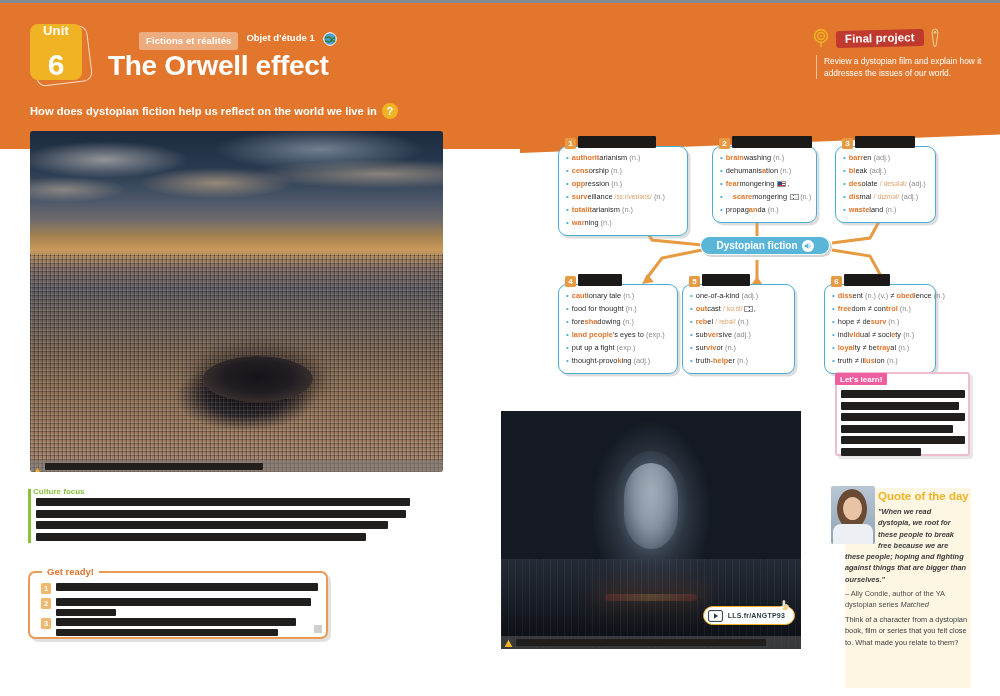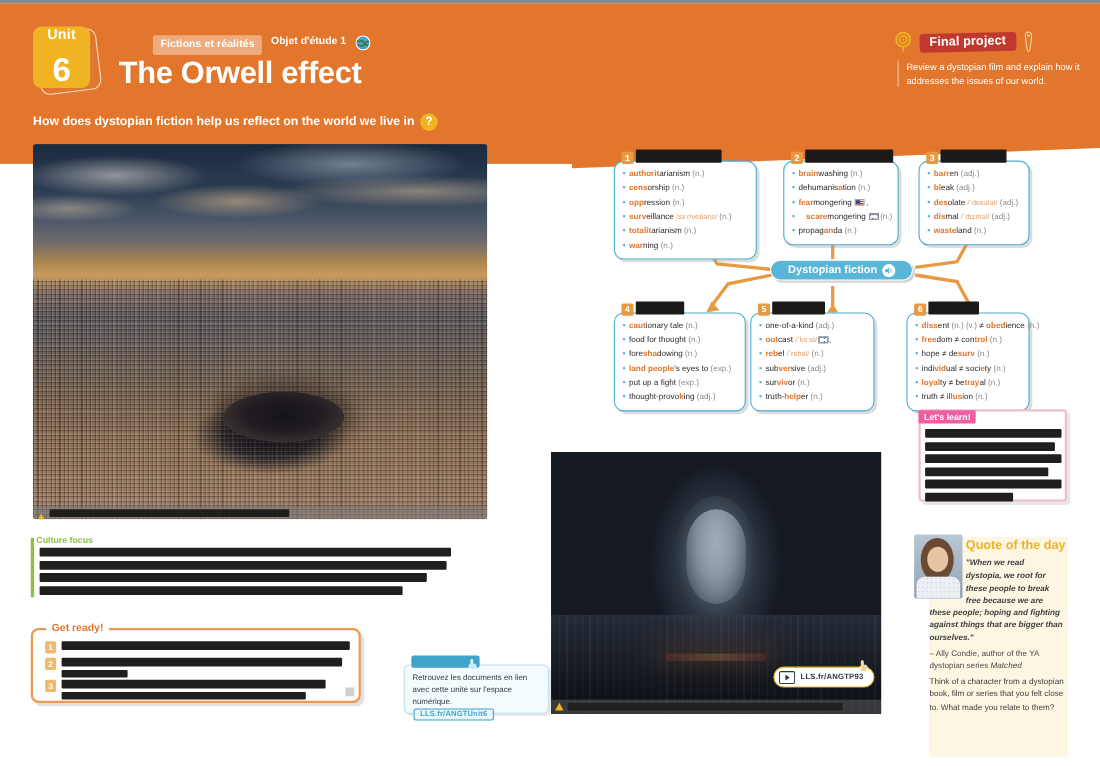--- a/index.html
+++ b/index.html
@@ -539,31 +539,20 @@
     <div class="gr-item" style="left:11px; top:45px;">
       <span class="gr-num">3</span>
       <span class="gr-lines">
         <span class="gr-line" style="width:240px"></span>
         <span class="gr-line" style="width:222px"></span>
       </span>
     </div>
     <div class="gr-corner"></div>
   </div>
 
-  <div class="num-box">
-    <span class="num-label">
-      <span class="hand-ic">
-        <svg viewBox="0 0 9 11" width="9" height="11">
-            <path d="M3 7V2.2a.9.9 0 0 1 1.8 0V6l1-.3c1.2-.3 2 .4 2 1.5v1.5c0 1-.7 1.8-1.8 1.8H4.2c-1 0-1.8-.6-2.2-1.6L1.3 7.4c-.3-.8.6-1.4 1.1-.8z" fill="#bfe6f4" stroke="#fff" stroke-width=".7"></path>
-          </svg>
-      </span>
-    </span>
-    <div class="num-text">Retrouvez les documents en lien avec cette unité sur l'espace numérique.</div>
-    <span class="lls-pill">LLS.fr/ANGTUnit6</span>
-  </div>
 
   <div class="video">
     <div class="vid-face"></div>
     <div class="vid-glow"></div>
     <div class="vid-floor"></div>
     <div class="vid-btn">
       <span class="play-ic">
         <svg viewBox="0 0 15 12" width="15" height="12">
             <rect x=".6" y=".6" width="13.8" height="10.8" rx="1.4" fill="none" stroke="#2c3a45" stroke-width="1"></rect>
             <path d="M6 3.3 10 6 6 8.7z" fill="#2c3a45"></path>

